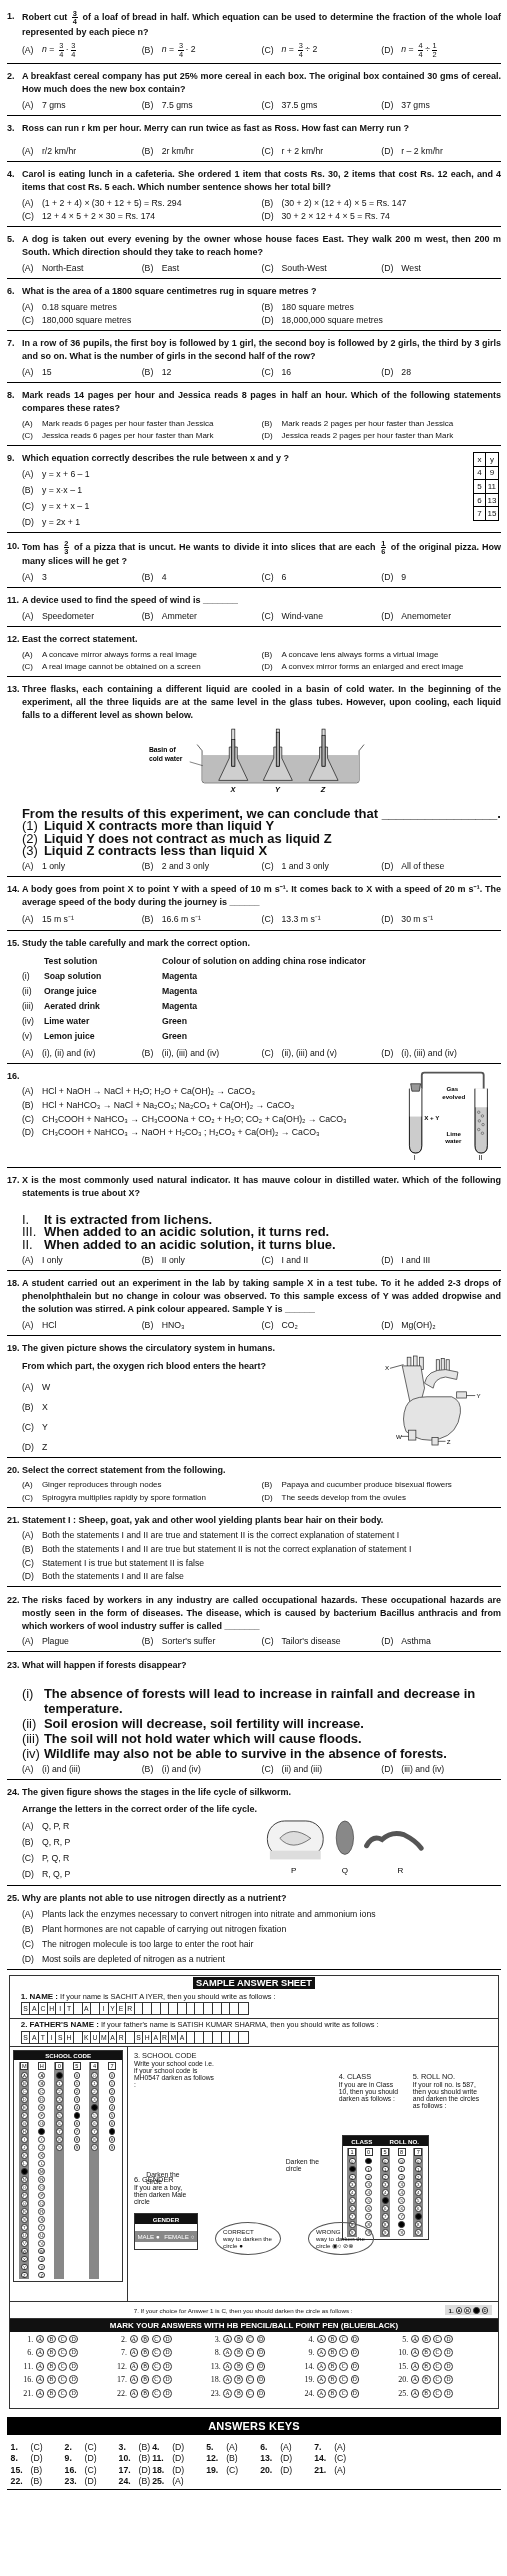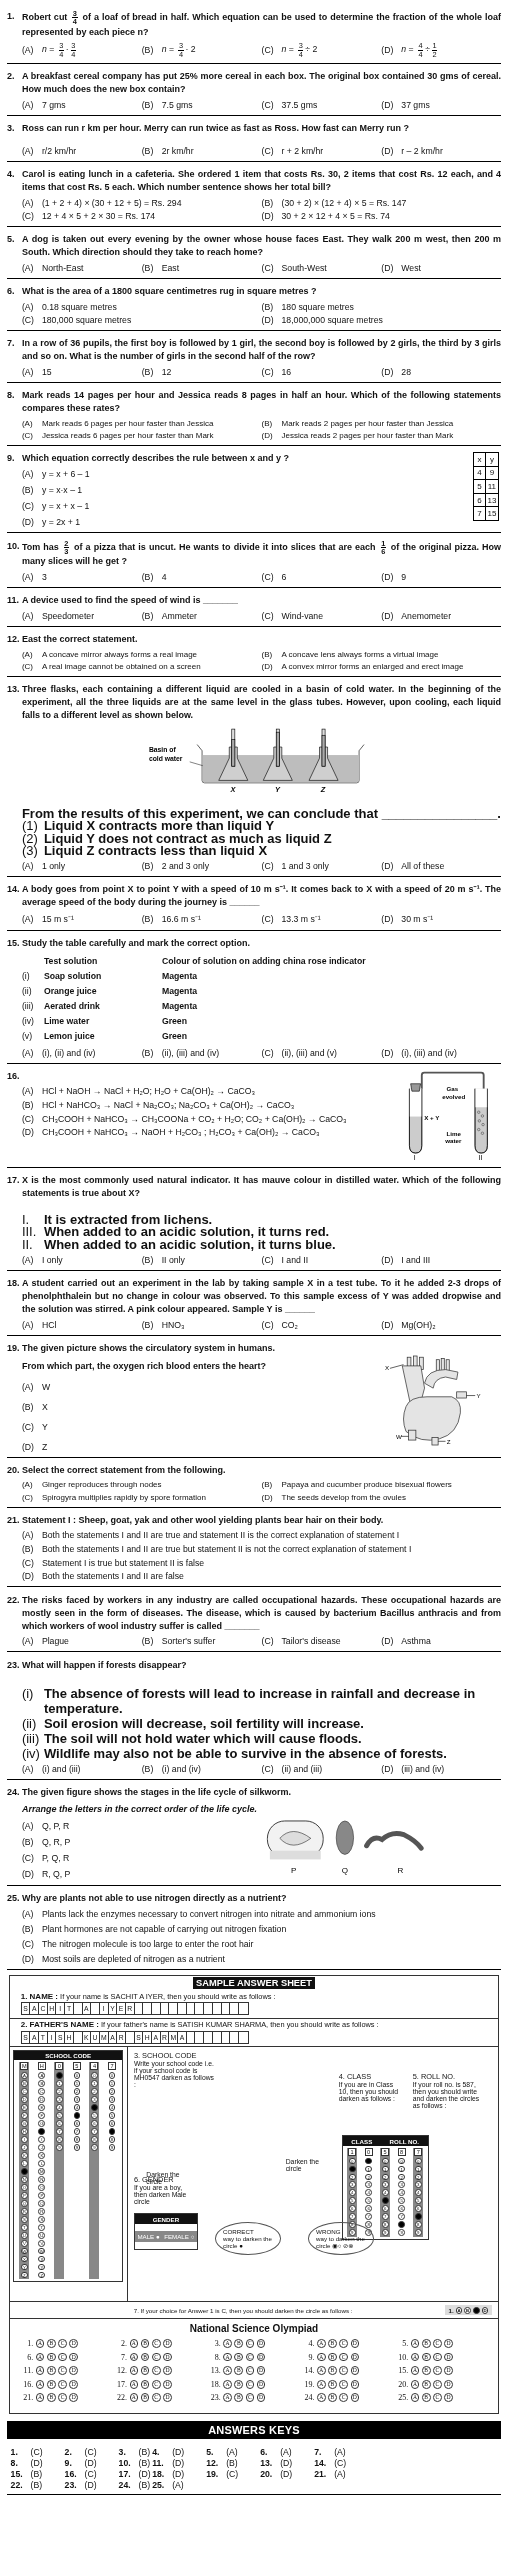--- a/index.html
+++ b/index.html
@@ -857,21 +857,21 @@
       <div class="opt">
           <span class="opt-letter">(D)</span>
           <span class="opt-text">(iii) and (iv)</span>
         </div>
     </div>
   </div>
 
   <div class="q">
     <div class="q-head">
         <span class="q-num">24.</span>
-        <span class="q-text"><span>The given figure shows the stages in the life cycle of silkworm.</span><br><span style="display:inline-block;margin-top:3.7px;font-style:italic;">Arrange the letters in the correct order of the life cycle.</span></span>
+        <span class="q-text"><span>The given figure shows the stages in the life cycle of silkworm.</span><br><span style="display:inline-block;margin-top:3.7px;">Arrange the letters in the correct order of the life cycle.</span></span>
       </div>
     <div style="display:flex;">
       <div class="opts1" style="row-gap:3.7px;width:248px;">
         <div class="opt">
             <span class="opt-letter">(A)</span>
             <span class="opt-text">Q, P, R</span>
           </div>
         <div class="opt">
             <span class="opt-letter">(B)</span>
             <span class="opt-text">Q, R, P</span>
@@ -1225,21 +1225,21 @@
       <span>7. If your choice for Answer 1 is C, then you should darken the circle as follows :</span>
       <span class="demo">
           <span>1.</span>
           <span class="bub">A</span>
           <span class="bub">B</span>
           <span class="bub fill"></span>
           <span class="bub">D</span>
         </span>
     </div>
 
-    <div class="nso">National Science Olympiad</div>
+    <div class="mark-bar">MARK YOUR ANSWERS WITH HB PENCIL/BALL POINT PEN (BLUE/BLACK)</div>
     <div class="bgrid" id="bubble-grid">
         <div class="bq">
           <span class="n">1.</span>
           <span class="bub" style="width: 8.7px; height: 8.7px; font-size: 5.6px; line-height: 7.4px;">A</span>
           <span class="bub" style="width: 8.7px; height: 8.7px; font-size: 5.6px; line-height: 7.4px;">B</span>
           <span class="bub" style="width: 8.7px; height: 8.7px; font-size: 5.6px; line-height: 7.4px;">C</span>
           <span class="bub" style="width: 8.7px; height: 8.7px; font-size: 5.6px; line-height: 7.4px;">D</span>
         </div>
         <div class="bq">
           <span class="n">2.</span>

